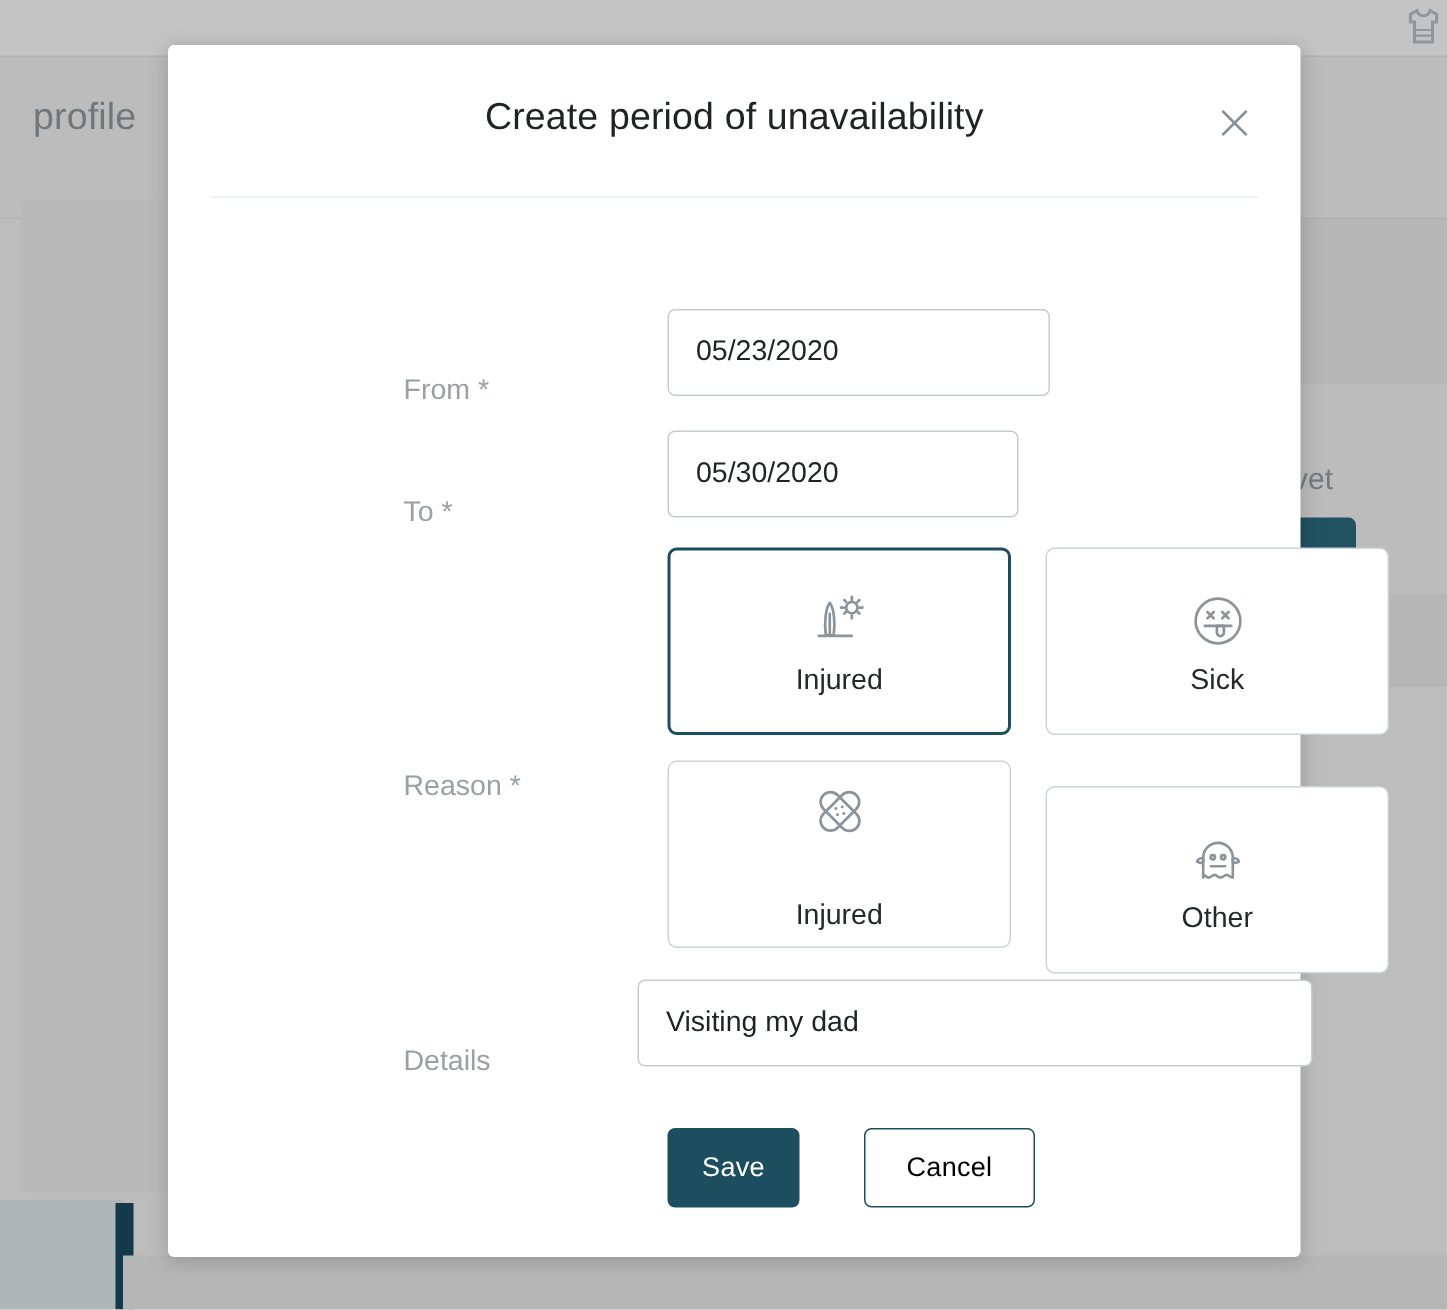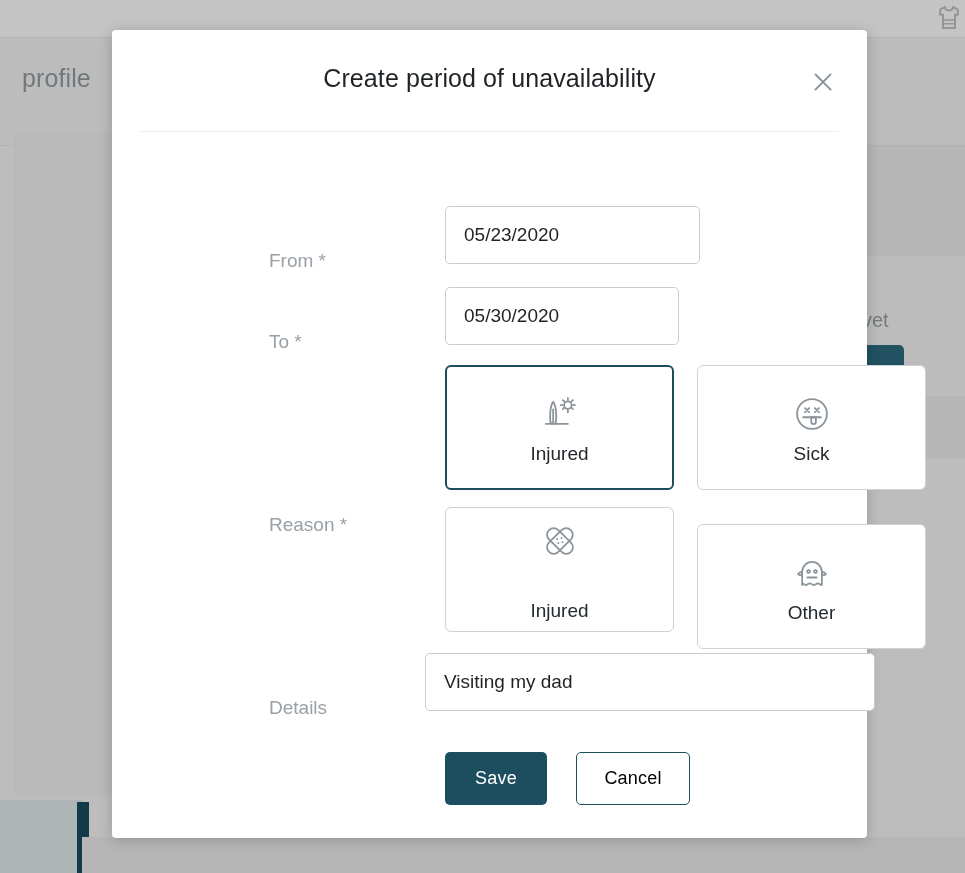--- a/index.html
+++ b/index.html
@@ -247,21 +247,21 @@
     font-size: 18px;
     font-family: "Liberation Sans", sans-serif;
     cursor: pointer;
     display: flex;
     align-items: center;
     justify-content: center;
     letter-spacing: .2px;
   }
   .btn-primary {
     left: 0; top: 0;
-    width: 102px;
+    width: 88px;
     background: #1d4e5f;
     color: #ffffff;
     border: none;
   }
   .btn-secondary {
     left: 131px; top: 0;
     width: 114px;
     background: #ffffff;
     color: #000000;
     border: 1.5px solid #1d4e5f;

